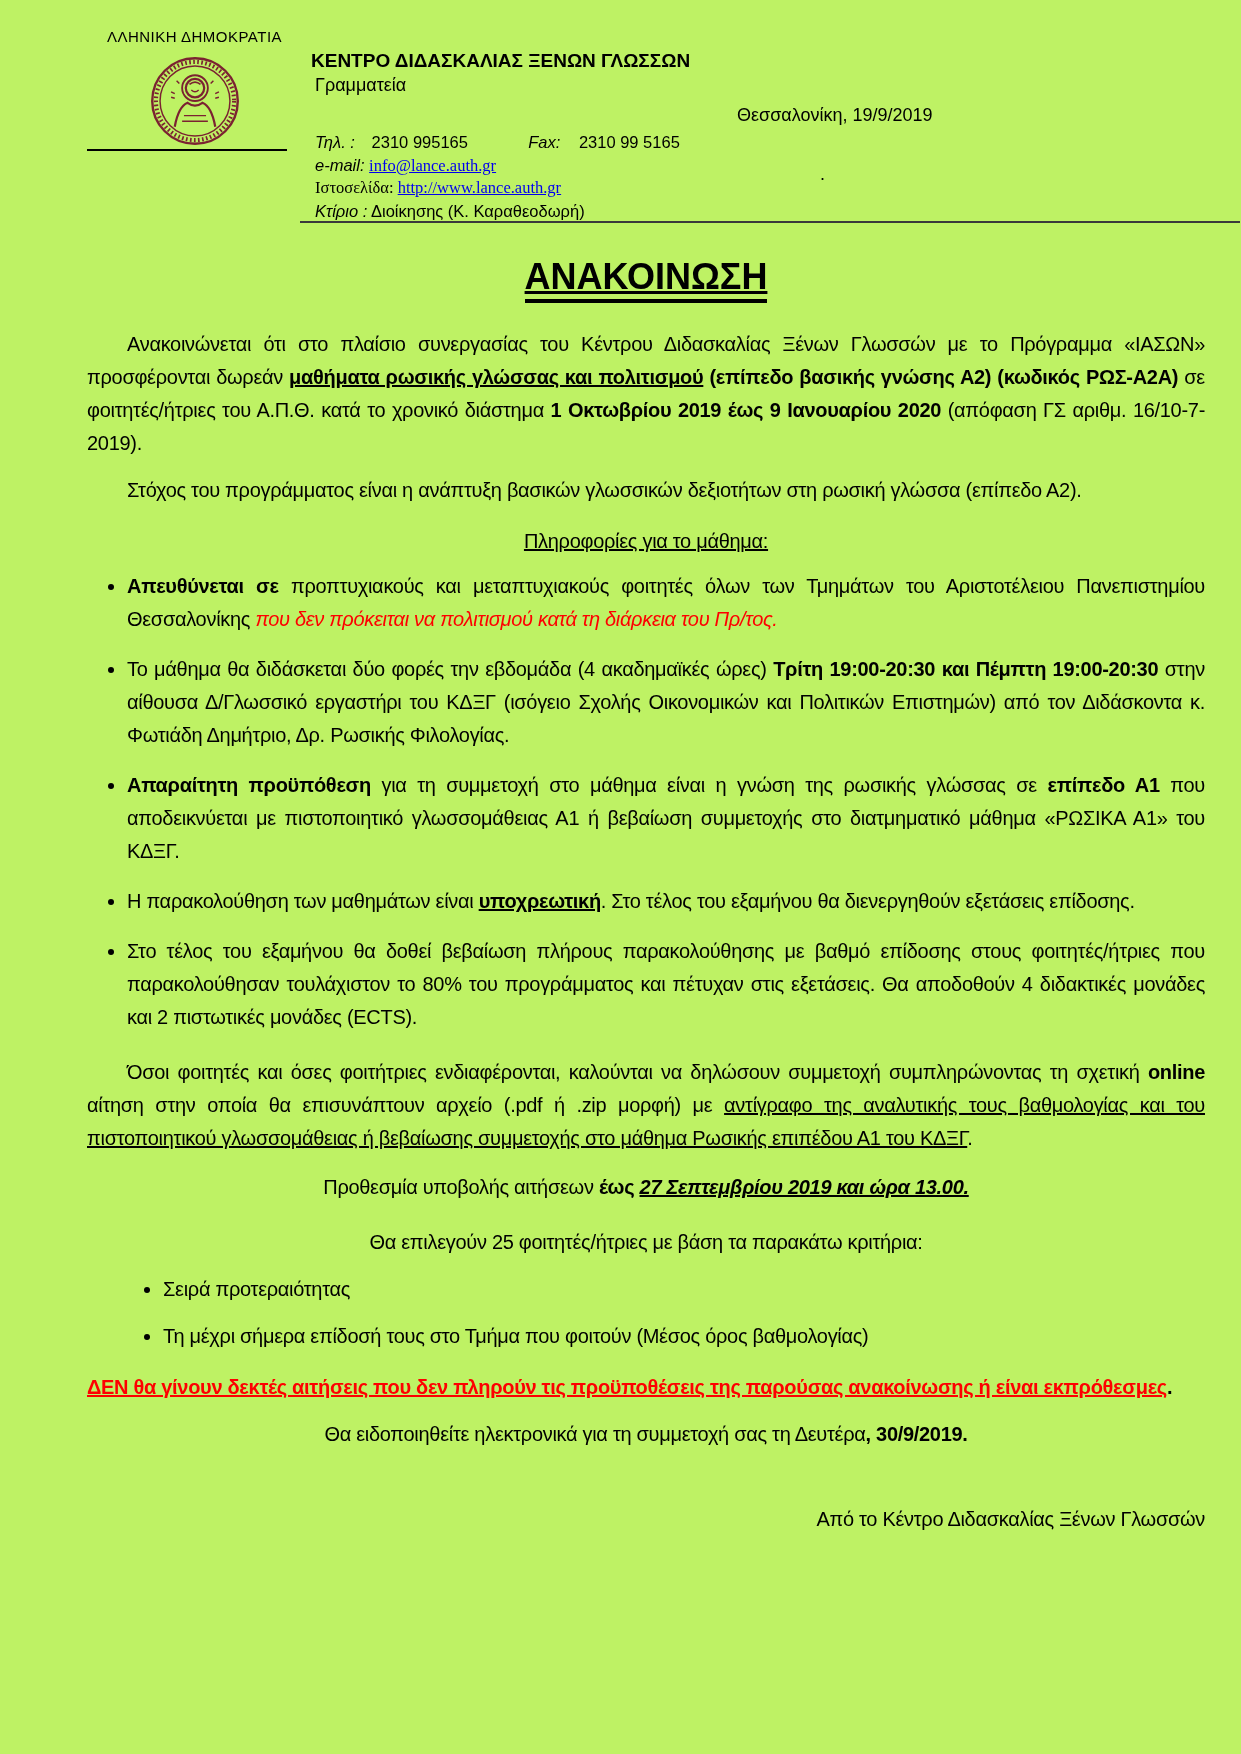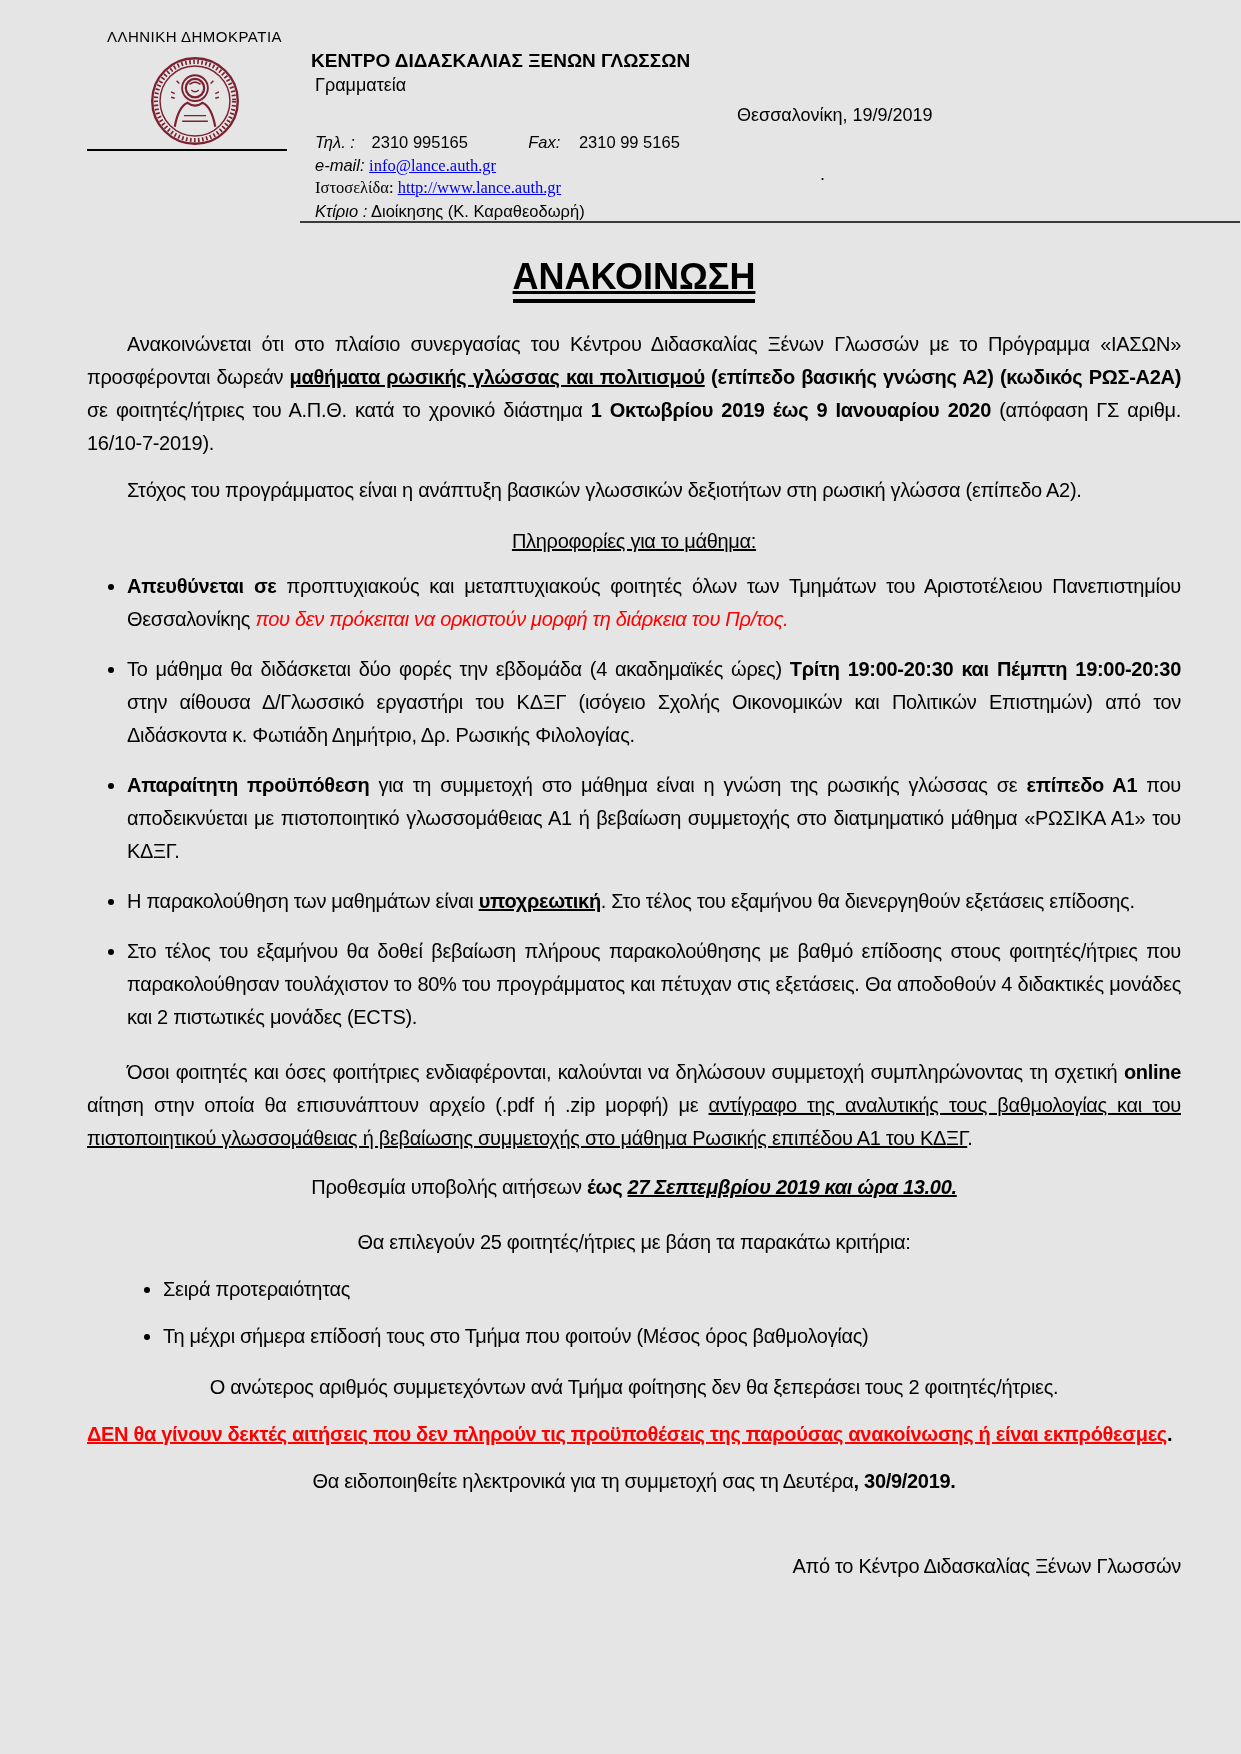--- a/index.html
+++ b/index.html
@@ -1,23 +1,23 @@
 <!DOCTYPE html>
 <html lang="el"><head>
 <meta charset="utf-8">
 <style>
   html,body{margin:0;padding:0;background:#ffffff;}
   .page{
     position:relative;
     width:1241px;
     min-height:1754px;
     margin:0 auto;
-    background:#e5e5e5;
+    background:#bef264;
     box-sizing:border-box;
-    padding:28px 60px 40px 87px;
+    padding:28px 36px 40px 87px;
     font-family:"Liberation Sans","DejaVu Sans",sans-serif;
     color:#000;
   }
   
   .letterhead{position:relative;height:205px;}
   .republic{position:absolute;left:10px;top:0;width:195px;text-align:center;font-size:15px;letter-spacing:.5px;}
   .seal{position:absolute;left:58px;top:27px;width:100px;height:92px;}
   .seal svg{width:100%;height:100%;}
   .seal-rule{position:absolute;left:0;top:121px;width:200px;border-top:2px solid #000;}
   .uni-name{position:absolute;left:-6px;top:125px;width:212px;text-align:center;font-size:17.5px;letter-spacing:2px;line-height:1.26;}
@@ -122,21 +122,21 @@
     <p class="indent">
       <span>Ανακοινώνεται ότι στο πλαίσιο συνεργασίας του Κέντρου Διδασκαλίας Ξένων Γλωσσών με το Πρόγραμμα «ΙΑΣΩΝ» προσφέρονται δωρεάν </span><span class="bu">μαθήματα ρωσικής γλώσσας και πολιτισμού</span><span class="b"> (επίπεδο βασικής γνώσης Α2) (κωδικός ΡΩΣ-Α2Α) </span><span>σε φοιτητές/ήτριες του Α.Π.Θ. κατά το χρονικό διάστημα </span><span class="b">1 Οκτωβρίου 2019 έως 9 Ιανουαρίου 2020</span><span> (απόφαση ΓΣ αριθμ. 16/10-7-2019).</span>
     </p>
 
     <p class="indent">Στόχος του προγράμματος είναι η ανάπτυξη βασικών γλωσσικών δεξιοτήτων στη ρωσική γλώσσα (επίπεδο Α2).</p>
 
     <p class="info-heading nojust">Πληροφορίες για το μάθημα:</p>
 
     <ul class="bullets">
       <li>
-        <span class="b">Απευθύνεται σε</span><span> προπτυχιακούς και μεταπτυχιακούς φοιτητές όλων των Τμημάτων του Αριστοτέλειου Πανεπιστημίου Θεσσαλονίκης </span><span class="red-i">που δεν πρόκειται να ορκιστούν μορφή τη διάρκεια του Πρ/τος.</span>
+        <span class="b">Απευθύνεται σε</span><span> προπτυχιακούς και μεταπτυχιακούς φοιτητές όλων των Τμημάτων του Αριστοτέλειου Πανεπιστημίου Θεσσαλονίκης </span><span class="red-i">που δεν πρόκειται να πολιτισμού κατά τη διάρκεια του Πρ/τος.</span>
       </li>
       <li>
         <span>Το μάθημα θα διδάσκεται δύο φορές την εβδομάδα (4 ακαδημαϊκές ώρες) </span><span class="b">Τρίτη 19:00-20:30 και Πέμπτη 19:00-20:30</span><span> στην αίθουσα Δ/Γλωσσικό εργαστήρι του ΚΔΞΓ (ισόγειο Σχολής Οικονομικών και Πολιτικών Επιστημών) από τον Διδάσκοντα κ. Φωτιάδη Δημήτριο, Δρ. Ρωσικής Φιλολογίας.</span>
       </li>
       <li>
         <span class="b">Απαραίτητη προϋπόθεση</span><span> για τη συμμετοχή στο μάθημα είναι η γνώση της ρωσικής γλώσσας σε </span><span class="b">επίπεδο Α1</span><span> που αποδεικνύεται με πιστοποιητικό γλωσσομάθειας Α1 ή βεβαίωση συμμετοχής στο διατμηματικό μάθημα «ΡΩΣΙΚΑ Α1» του ΚΔΞΓ.</span>
       </li>
       <li>
         <span>Η παρακολούθηση των μαθημάτων είναι </span><span class="bu">υποχρεωτική</span><span>. Στο τέλος του εξαμήνου θα διενεργηθούν εξετάσεις επίδοσης.</span>
       </li>
@@ -151,21 +151,20 @@
       <span>Προθεσμία υποβολής αιτήσεων </span><span class="b">έως </span><span class="biu">27 Σεπτεμβρίου 2019 και ώρα 13.00.</span>
     </p>
 
     <p class="nojust gap-top">Θα επιλεγούν 25 φοιτητές/ήτριες με βάση τα παρακάτω κριτήρια:</p>
 
     <ul class="criteria">
       <li>Σειρά προτεραιότητας</li>
       <li>Τη μέχρι σήμερα επίδοσή τους στο Τμήμα που φοιτούν (Μέσος όρος βαθμολογίας)</li>
     </ul>
 
-    <p class="nojust">Ο ανώτερος αριθμός συμμετεχόντων ανά Τμήμα φοίτησης δεν θα ξεπεράσει τους 2 φοιτητές/ήτριες.</p>
 
     <p>
       <span class="red-bu">ΔΕΝ θα γίνουν δεκτές αιτήσεις που δεν πληρούν τις προϋποθέσεις της παρούσας ανακοίνωσης ή είναι εκπρόθεσμες</span><span class="b">.</span>
     </p>
 
     <p class="nojust">
       <span>Θα ειδοποιηθείτε ηλεκτρονικά για τη συμμετοχή σας τη Δευτέρα</span><span class="b">, 30/9/2019.</span>
     </p>
 
     <p class="signature">Από το Κέντρο Διδασκαλίας Ξένων Γλωσσών</p>

